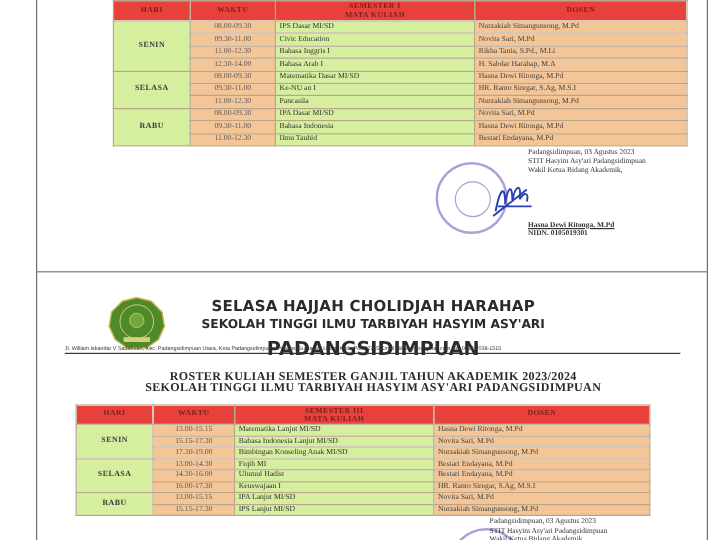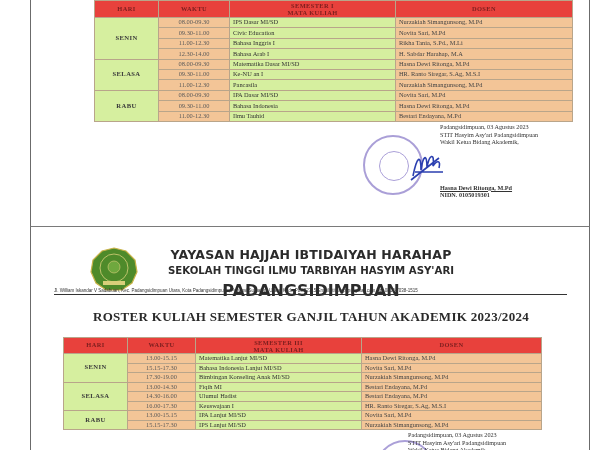--- a/index.html
+++ b/index.html
@@ -37,21 +37,21 @@
                   border-radius: 50%; border: 1.5px solid #9c8fd1; }
   .signature { position: absolute; width: 36px; height: 38px; }
 
   .letterhead { position: absolute; left: 0; width: 560px; text-align: center; font-family: "DejaVu Sans", sans-serif; font-weight: bold; color: #2b2b2b; }
   .lh1 { top: 20px; font-size: 12.5px; letter-spacing: 0.2px; }
   .lh2 { top: 38px; font-size: 10.2px; }
   .lh3 { top: 54px; font-size: 16px; }
   .logo { position: absolute; left: 58px; top: 20px; width: 50px; height: 44px; }
   .address { position: absolute; left: 23px; top: 61px; width: 513px; font-family: "Liberation Sans", sans-serif; font-size: 4.5px; color: #333; border-bottom: 1px solid #333; padding-bottom: 1px; white-space: nowrap; overflow: hidden; }
 
-  .rtitle { position: absolute; left: 0; width: 560px; text-align: center; font-weight: bold; font-size: 13px; letter-spacing: 0.3px; color: #2a2a2a; }
+  .rtitle { position: absolute; left: 0; width: 560px; text-align: center; font-weight: bold; font-size: 10px; letter-spacing: 0.3px; color: #2a2a2a; }
 </style>
 </head>
 <body>
 
 <div class="page page-top">
   <table class="roster t1">
     <colgroup>
         <col style="width:64px">
         <col style="width:71px">
         <col style="width:166px">
@@ -138,26 +138,27 @@
   </div>
 </div>
 
 <div class="page page-bottom">
   <svg class="logo" viewBox="0 0 50 44">
     <polygon points="25,1 37,4 46,13 48,25 43,36 33,43 17,43 7,36 2,25 4,13 13,4" fill="#4e8a2a" stroke="#c9b34a" stroke-width="1.2"></polygon>
     <circle cx="25" cy="21" r="14" fill="none" stroke="#d8cf7a" stroke-width="0.8"></circle>
     <circle cx="25" cy="20" r="6" fill="#6fa83e" stroke="#d8cf7a" stroke-width="0.6"></circle>
     <rect x="14" y="34" width="22" height="4" fill="#d8cf7a"></rect>
   </svg>
-  <div class="letterhead lh1">YAYASAN HAJJAH IBTIDAIYAH HARAHAP</div>
+  <div class="letterhead lh1">SELASA HAJJAH CHOLIDJAH HARAHAP</div>
   <div class="letterhead lh2">SEKOLAH TINGGI ILMU TARBIYAH HASYIM ASY'ARI</div>
   <div class="letterhead lh3">PADANGSIDIMPUAN</div>
   <div class="address">Jl. William Iskandar V Sadabuan, Kec. Padangsidimpuan Utara, Kota Padangsidimpuan, Provinsi Sumatera Utara, Kode Pos 22715 Email:stithaspsp@gmail.com Hp. 0813-7038-1515</div>
 
   <div class="rtitle" style="top:82px;">ROSTER KULIAH SEMESTER GANJIL TAHUN AKADEMIK 2023/2024</div>
+  <div class="rtitle" style="top:91px;">SEKOLAH TINGGI ILMU TARBIYAH HASYIM ASY'ARI PADANGSIDIMPUAN</div>
 </div>
 
 <table class="roster t2">
   <colgroup>
       <col style="width:64px">
       <col style="width:68px">
       <col style="width:166px">
       <col style="width:180px">
     </colgroup>
   <tbody>

